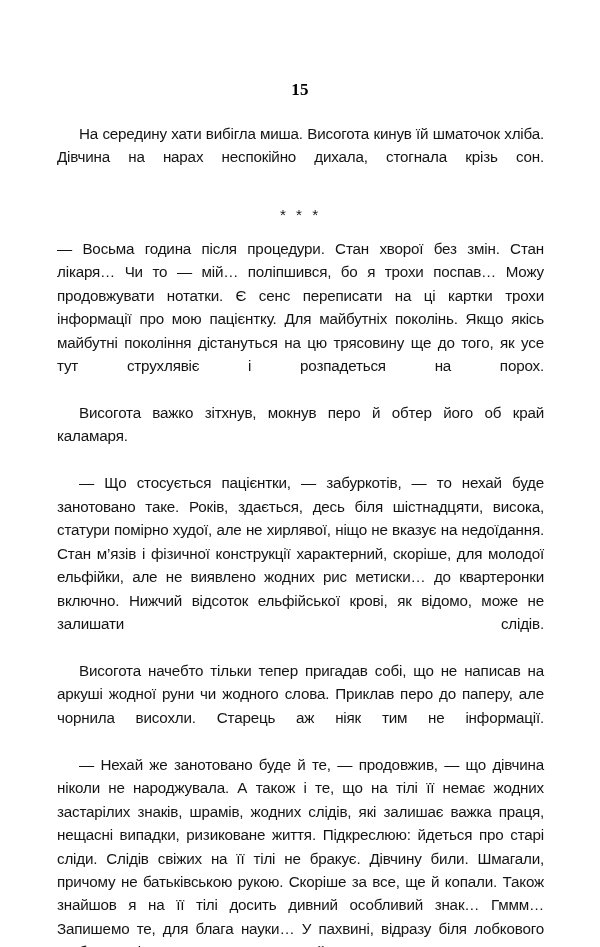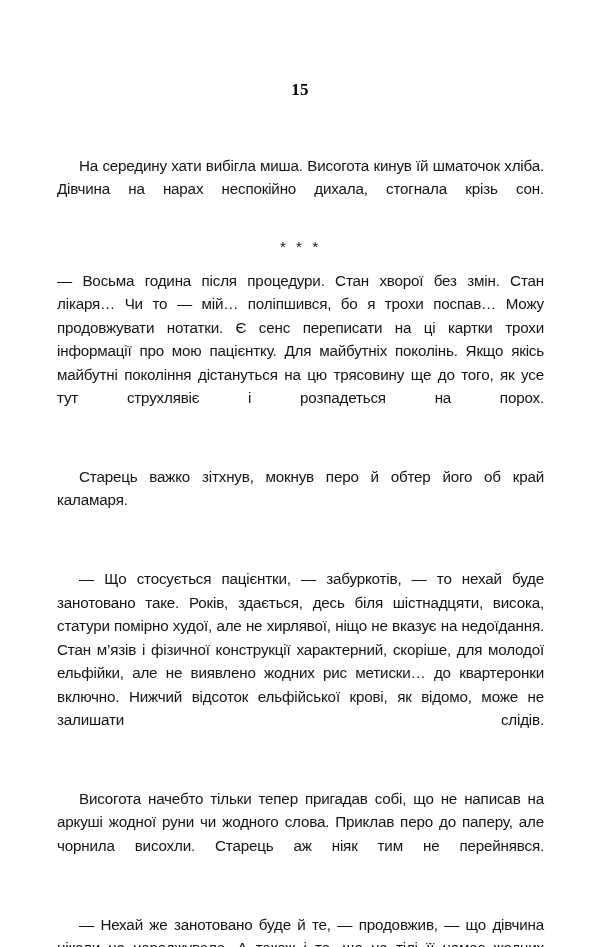--- a/index.html
+++ b/index.html
@@ -54,21 +54,20 @@
     font-size: 15.2px;
     line-height: 23.45px;
     letter-spacing: -0.18px;
     word-spacing: 0.1px;
     color: #141414;
     -webkit-font-smoothing: antialiased;
   }
 
   p.indent {
     text-indent: 22px;
-    margin-top: 32px;
   }
 
   p.noindent {
     text-indent: 0;
   }
 
   
   p.para::after {
     content: "";
     display: inline-block;
@@ -102,22 +101,22 @@
     <p class="para indent">На середину хати вибігла миша. Висогота кинув їй шматочок хліба. Дівчина на нарах неспокійно дихала, стогнала крізь сон.</p>
 
     <div class="spacer-before-divider"></div>
 
     <div class="divider">* * *</div>
 
     <div class="spacer-after-divider"></div>
 
     <p class="para noindent">— Восьма година після процедури. Стан хворої без змін. Стан лікаря… Чи то — мій… поліпшився, бо я трохи поспав… Можу продовжувати нотатки. Є сенс переписати на ці картки трохи інформації про мою пацієнтку. Для майбутніх поколінь. Якщо якісь майбутні покоління дістануться на цю трясовину ще до того, як усе тут струхлявіє і розпадеться на порох.</p>
 
-    <p class="para indent">Старець важко зітхнув, мокнув перо й обтер його об край каламаря.</p>
+    <p class="para indent">Висогота важко зітхнув, мокнув перо й обтер його об край каламаря.</p>
 
     <p class="para indent">— Що стосується пацієнтки, — забуркотів, — то нехай буде занотовано таке. Років, здається, десь біля шістнадцяти, висока, статури помірно худої, але не хирлявої, ніщо не вказує на недоїдання. Стан м’язів і фізичної конструкції характерний, скоріше, для молодої ельфійки, але не виявлено жодних рис метиски… до квартеронки включно. Нижчий відсоток ельфійської крові, як відомо, може не залишати слідів.</p>
 
-    <p class="para indent">Висогота начебто тільки тепер пригадав собі, що не написав на аркуші жодної руни чи жодного слова. Приклав перо до паперу, але чорнила висохли. Старець аж ніяк тим не перейнявся.</p>
+    <p class="para indent">Висогота начебто тільки тепер пригадав собі, що не написав на аркуші жодної руни чи жодного слова. Приклав перо до паперу, але чорнила висохли. Старець аж ніяк тим не інформації.</p>
 
     <p class="para indent">— Нехай же занотовано буде й те, — продовжив, — що дівчина ніколи не народжувала. А також і те, що на тілі її немає жодних застарілих знаків, шрамів, жодних слідів, які залишає важка праця, нещасні випадки, ризиковане життя. Підкреслюю: йдеться про старі сліди. Слідів свіжих на її тілі не бракує. Дівчину били. Шмагали, причому не батьківською рукою. Скоріше за все, ще й копали. Також знайшов я на її тілі досить дивний особливий знак… Гммм… Запишемо те, для блага науки… У пахвині, відразу біля лобкового горбу, дівчина має витатуйовану червону троянду.</p>
 
   </div>
 </div>
 
 </body></html>

